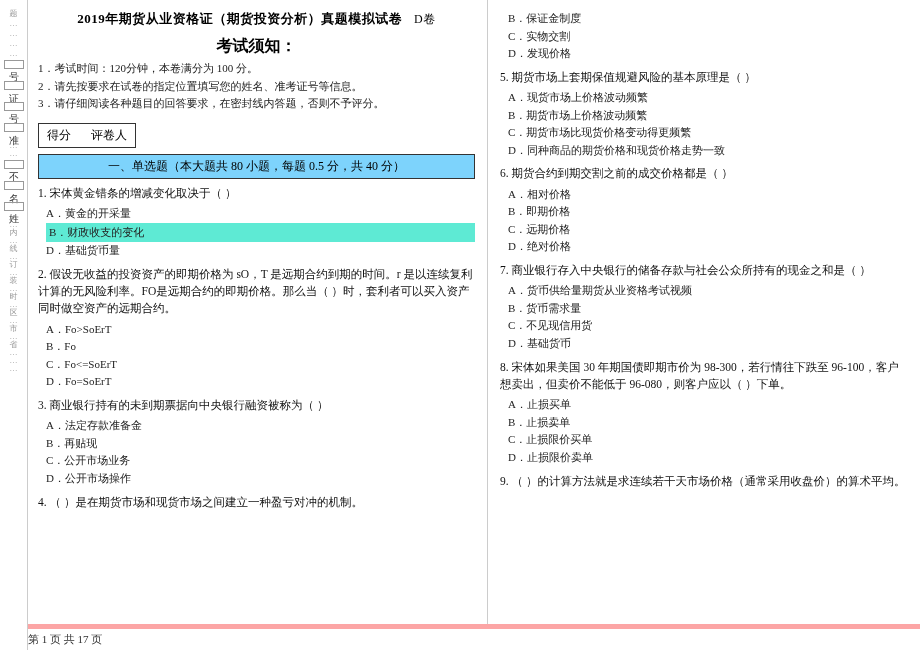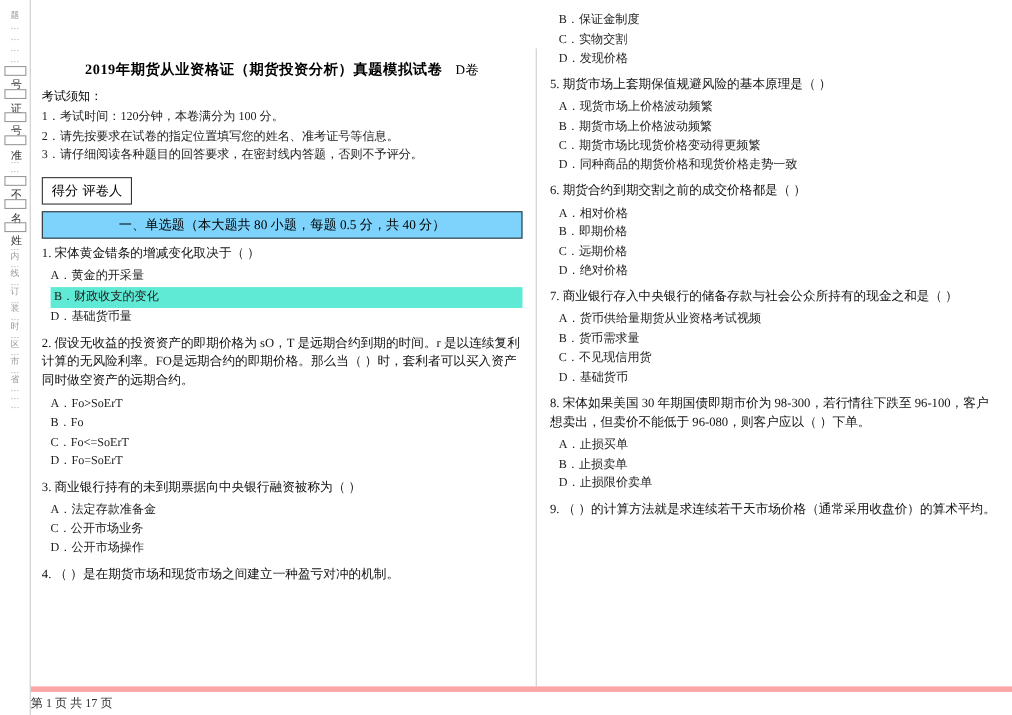--- a/index.html
+++ b/index.html
@@ -71,21 +71,20 @@
       display: flex;
       flex: 1;
       overflow: hidden;
     }
 
     .left-col {
       width: 460px;
       padding: 10px 12px 10px 10px;
       border-right: 1px solid #ccc;
       overflow: hidden;
-      margin-top: 44px;
     }
 
     .right-col {
       width: 432px;
       padding: 10px 12px;
       overflow: hidden;
     }
 
     
     .exam-title {
@@ -105,40 +104,41 @@
       font-weight: normal;
       margin-left: 8px;
     }
 
     
     .notice-section {
       margin-bottom: 6px;
     }
 
     .notice-title {
-      font-size: 11px;
-      font-weight: normal;
+      font-size: 16px;
+      font-weight: bold;
       margin-bottom: 3px;
+      text-align: center;
     }
 
     .notice-item {
       font-size: 11px;
       line-height: 1.6;
       color: #222;
     }
 
     
     .score-box {
       border: 1px solid #333;
       display: inline-flex;
       align-items: center;
       padding: 3px 8px;
       margin: 4px 0 6px 0;
       font-size: 12px;
-      gap: 4px;
+      gap: 20px;
     }
 
     
     .section-header {
       border: 1px solid #333;
       text-align: center;
       padding: 3px 0;
       font-size: 12px;
       margin-bottom: 6px;
       background: #7dd3fc;
@@ -286,20 +286,21 @@
       </div>
 
       
       <div class="question">
         <div class="question-text">
           <span>3.</span>
           <span>商业银行持有的未到期票据向中央银行融资被称为（      ）</span>
         </div>
         <div class="options">
           <div class="option">A．<span>法定存款准备金</span></div>
+          <div class="option">B．<span>再贴现</span></div>
           <div class="option">C．<span>公开市场业务</span></div>
           <div class="option">D．<span>公开市场操作</span></div>
         </div>
       </div>
 
       
       <div class="question">
         <div class="question-text">
           <span>4.</span>
           <span>（      ）是在期货市场和现货市场之间建立一种盈亏对冲的机制。</span>
@@ -358,20 +359,21 @@
       </div>
 
       <div class="question">
         <div class="question-text">
           <span>8.</span>
           <span>宋体如果美国 30 年期国债即期市价为  98-300，若行情往下跌至  96-100，客户想卖出，但卖价不能低于  96-080，则客户应以（      ）下单。</span>
         </div>
         <div class="options">
           <div class="option">A．<span>止损买单</span></div>
           <div class="option">B．<span>止损卖单</span></div>
+          <div class="option">C．<span>止损限价买单</span></div>
           <div class="option">D．<span>止损限价卖单</span></div>
         </div>
       </div>
 
       <div class="question">
         <div class="question-text">
           <span>9.</span>
           <span>（      ）的计算方法就是求连续若干天市场价格（通常采用收盘价）的算术平均。</span>
         </div>
       </div>

